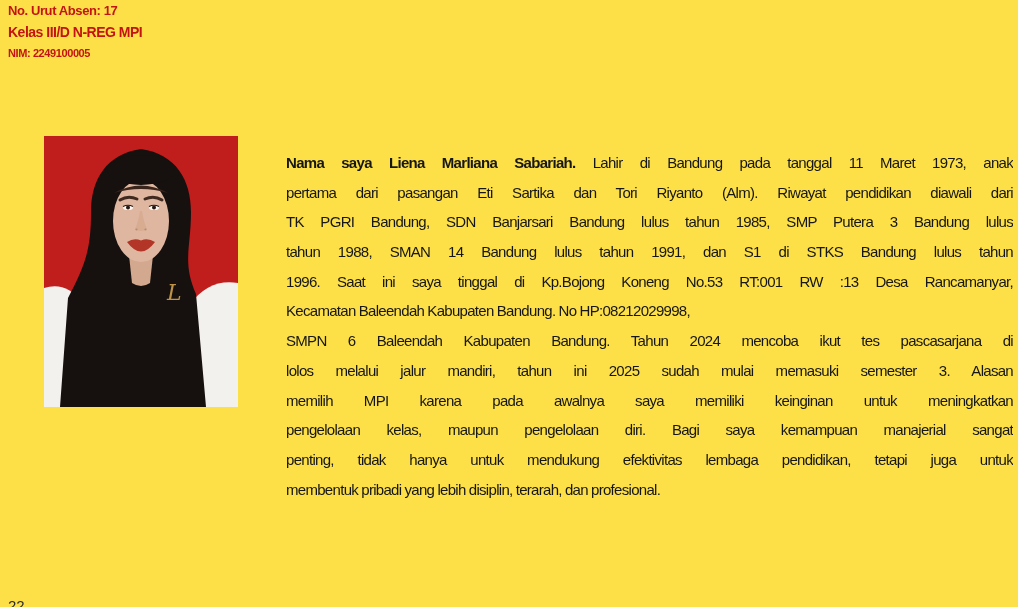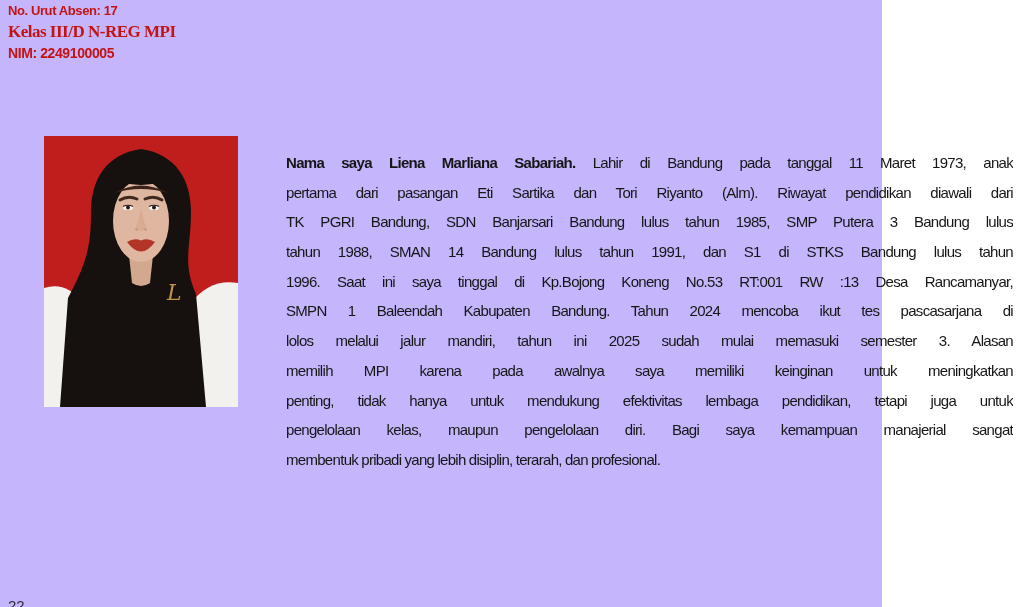--- a/index.html
+++ b/index.html
@@ -2,27 +2,27 @@
 <html><head>
 <meta charset="utf-8">
 <style>
   * { margin: 0; padding: 0; box-sizing: border-box; }
   html, body {
     width: 1018px; height: 607px;
     overflow: hidden;
     background: #ffffff;
     font-family: "Liberation Sans", sans-serif;
   }
-  .page { position: relative; width: 882px; height: 607px; background: #c4b5fd; }
+  .page { position: relative; width: 1018px; height: 607px; background: #fde047; }
 
   
   .doc-header { position: absolute; left: 8px; top: 2px; color: #C31313; }
   .hdr-line1 { font-size: 13px; font-weight: bold; line-height: 17px; letter-spacing: -0.4px; }
-  .hdr-line2 { font-size: 17px; font-weight: bold; line-height: 26px; letter-spacing: -0.5px; font-family: Liberation Serif, serif; }
-  .hdr-line3 { font-size: 14px; font-weight: bold; line-height: 17px; letter-spacing: -0.4px; }
+  .hdr-line2 { font-size: 14px; font-weight: bold; line-height: 26px; letter-spacing: -0.5px; }
+  .hdr-line3 { font-size: 11px; font-weight: bold; line-height: 17px; letter-spacing: -0.4px; }
 
   
   .photo { position: absolute; left: 44px; top: 136px; width: 194px; height: 271px; }
   .photo svg { display: block; width: 194px; height: 271px; }
 
   
   .bio {
     position: absolute; left: 253px; top: 148px; width: 727px;
     font-size: 15px; line-height: 29.7px;
     letter-spacing: -0.7px; word-spacing: -0.3px;
@@ -84,23 +84,24 @@
       <text x="123" y="164" font-family="DejaVu Serif, serif" font-style="italic" font-size="22" fill="#BD9347">L</text>
     </svg>
   </figure>
 
   <div class="bio">
       <div class="bio-line just"><span class="bold">Nama saya Liena Marliana Sabariah.</span><span> Lahir di Bandung pada tanggal 11 Maret 1973, anak</span></div>
       <div class="bio-line just"><span>pertama dari pasangan Eti Sartika dan Tori Riyanto (Alm). Riwayat pendidikan diawali dari</span></div>
       <div class="bio-line just"><span>TK PGRI Bandung, SDN Banjarsari Bandung lulus tahun 1985, SMP Putera 3 Bandung lulus</span></div>
       <div class="bio-line just"><span>tahun 1988, SMAN 14 Bandung lulus tahun 1991, dan S1 di STKS Bandung lulus tahun</span></div>
       <div class="bio-line just"><span>1996. Saat ini saya tinggal di Kp.Bojong Koneng No.53 RT:001 RW :13 Desa Rancamanyar,</span></div>
-      <div class="bio-line just"><span>SMPN 1 Baleendah Kabupaten Bandung. Tahun 2024 mencoba ikut tes pascasarjana di</span></div>
+      <div class="bio-line"><span>Kecamatan Baleendah Kabupaten Bandung. No HP:08212029998,</span></div>
+      <div class="bio-line just"><span>SMPN 6 Baleendah Kabupaten Bandung. Tahun 2024 mencoba ikut tes pascasarjana di</span></div>
       <div class="bio-line just"><span>lolos melalui jalur mandiri, tahun ini 2025 sudah mulai memasuki semester 3. Alasan</span></div>
       <div class="bio-line just"><span>memilih MPI karena pada awalnya saya memiliki keinginan untuk meningkatkan</span></div>
+      <div class="bio-line just"><span>pengelolaan kelas, maupun pengelolaan diri. Bagi saya kemampuan manajerial sangat</span></div>
       <div class="bio-line just"><span>penting, tidak hanya untuk mendukung efektivitas lembaga pendidikan, tetapi juga untuk</span></div>
-      <div class="bio-line just"><span>pengelolaan kelas, maupun pengelolaan diri. Bagi saya kemampuan manajerial sangat</span></div>
       <div class="bio-line"><span>membentuk pribadi yang lebih disiplin, terarah, dan profesional.</span></div>
     </div>
 
   <div class="page-number">22</div>
 
 </div>
 
 </body></html>

